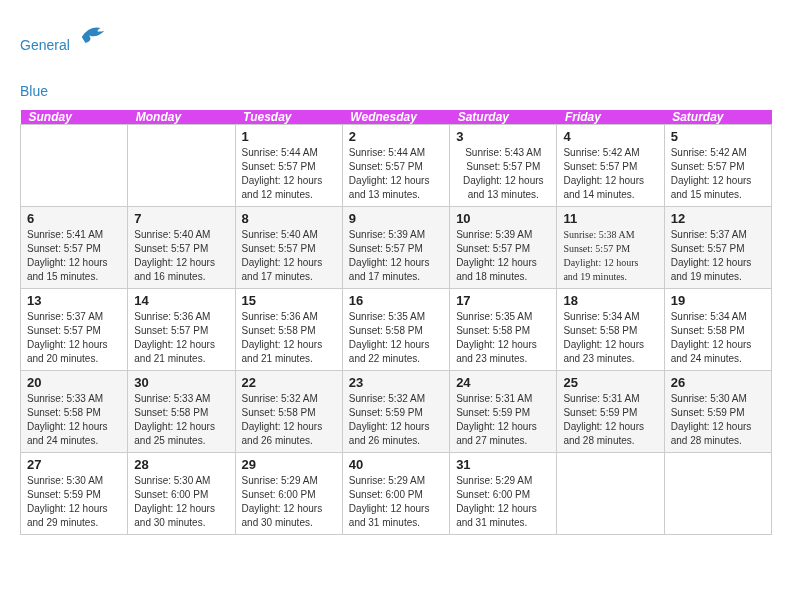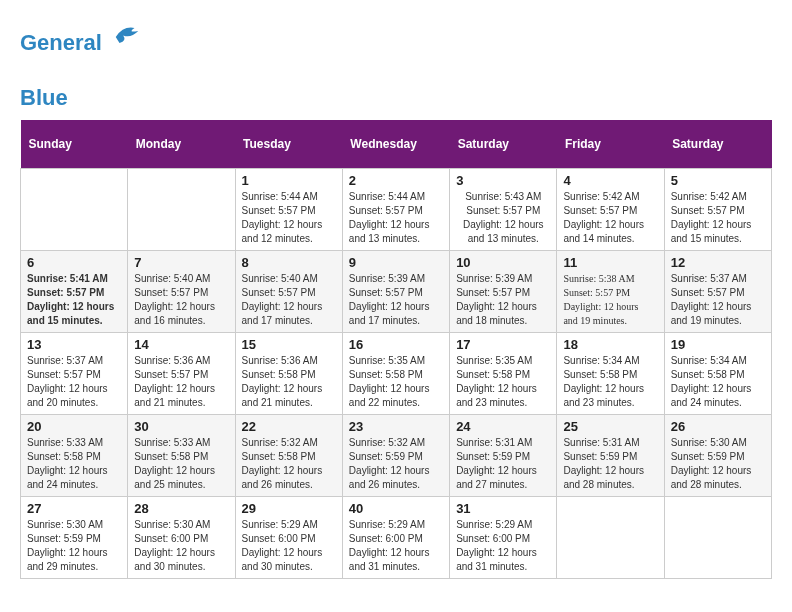--- a/index.html
+++ b/index.html
@@ -14,22 +14,22 @@
       display: flex;
       justify-content: space-between;
       align-items: flex-start;
       margin-bottom: 10px;
     }
     .logo {
       display: flex;
       align-items: center;
     }
     .logo-text {
-      font-size: 22px;
-      font-weight: bold;
+      font-size: 14px;
+      font-weight: normal;
       color: #1a5276;
       line-height: 1.1;
     }
     .logo-text span {
       color: #2e86c1;
     }
     .logo-bird {
       width: 30px;
       height: 30px;
       margin-left: 4px;
@@ -45,26 +45,27 @@
     .subtitle {
       font-size: 16px;
       color: #555;
     }
     table {
       width: 100%;
       border-collapse: collapse;
       font-size: 11px;
     }
     th {
-      background-color: #701a75;
+      background-color: #d946ef;
       color: #fff;
       text-align: left;
-      padding: 17px 8px;
+      padding: 0 8px;
       font-size: 12px;
       font-weight: bold;
+      font-style: italic;
     }
     td {
       border: 1px solid #ccc;
       vertical-align: top;
       padding: 4px 6px;
       width: 107px;
       min-height: 80px;
       height: 80px;
     }
     .day-num {
@@ -159,21 +160,21 @@
           <span class="day-num">5</span>
           <div class="day-info" style="white-space: pre-line;">Sunrise: 5:42 AM
 Sunset: 5:57 PM
 Daylight: 12 hours
 and 15 minutes.</div>
         </td>
       </tr>
       <tr>
         <td>
           <span class="day-num">6</span>
-          <div class="day-info" style="white-space: pre-line; font-weight: bold;">Sunrise: 5:41 AM
+          <div class="day-info" style="white-space: pre-line;">Sunrise: 5:41 AM
 Sunset: 5:57 PM
 Daylight: 12 hours
 and 15 minutes.</div>
         </td>
         <td>
           <span class="day-num">7</span>
           <div class="day-info" style="white-space: pre-line;">Sunrise: 5:40 AM
 Sunset: 5:57 PM
 Daylight: 12 hours
 and 16 minutes.</div>

